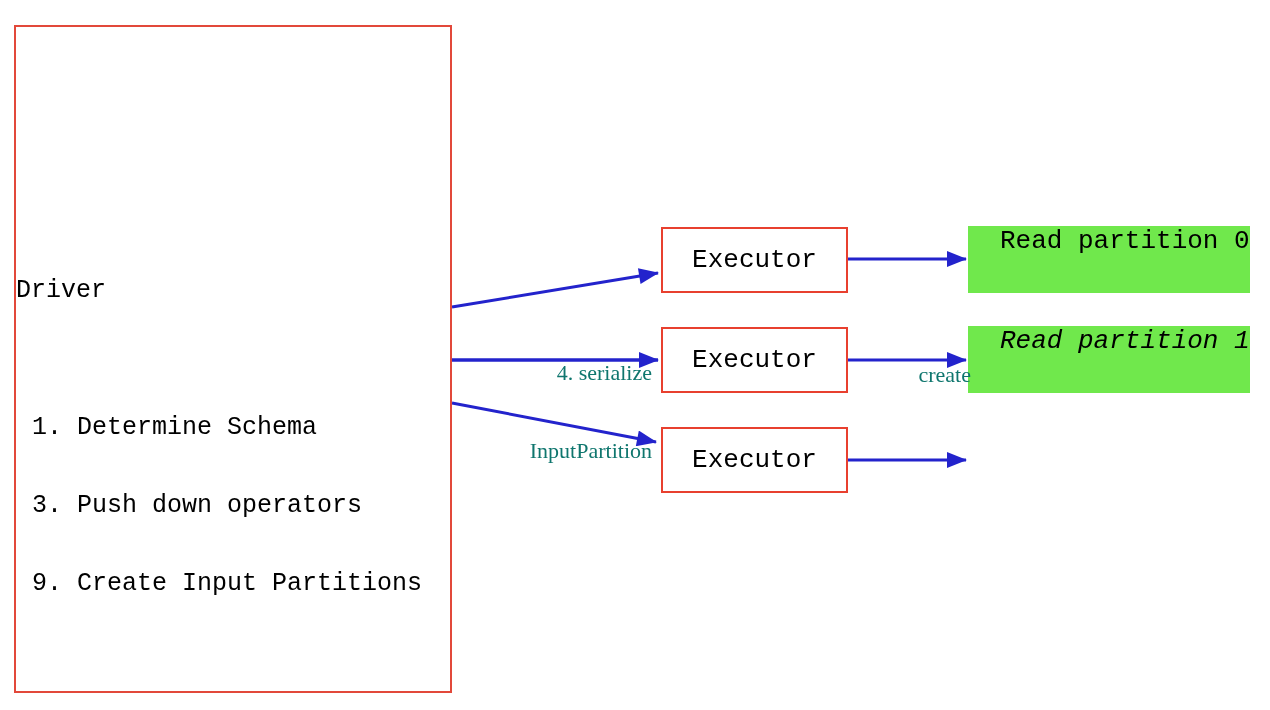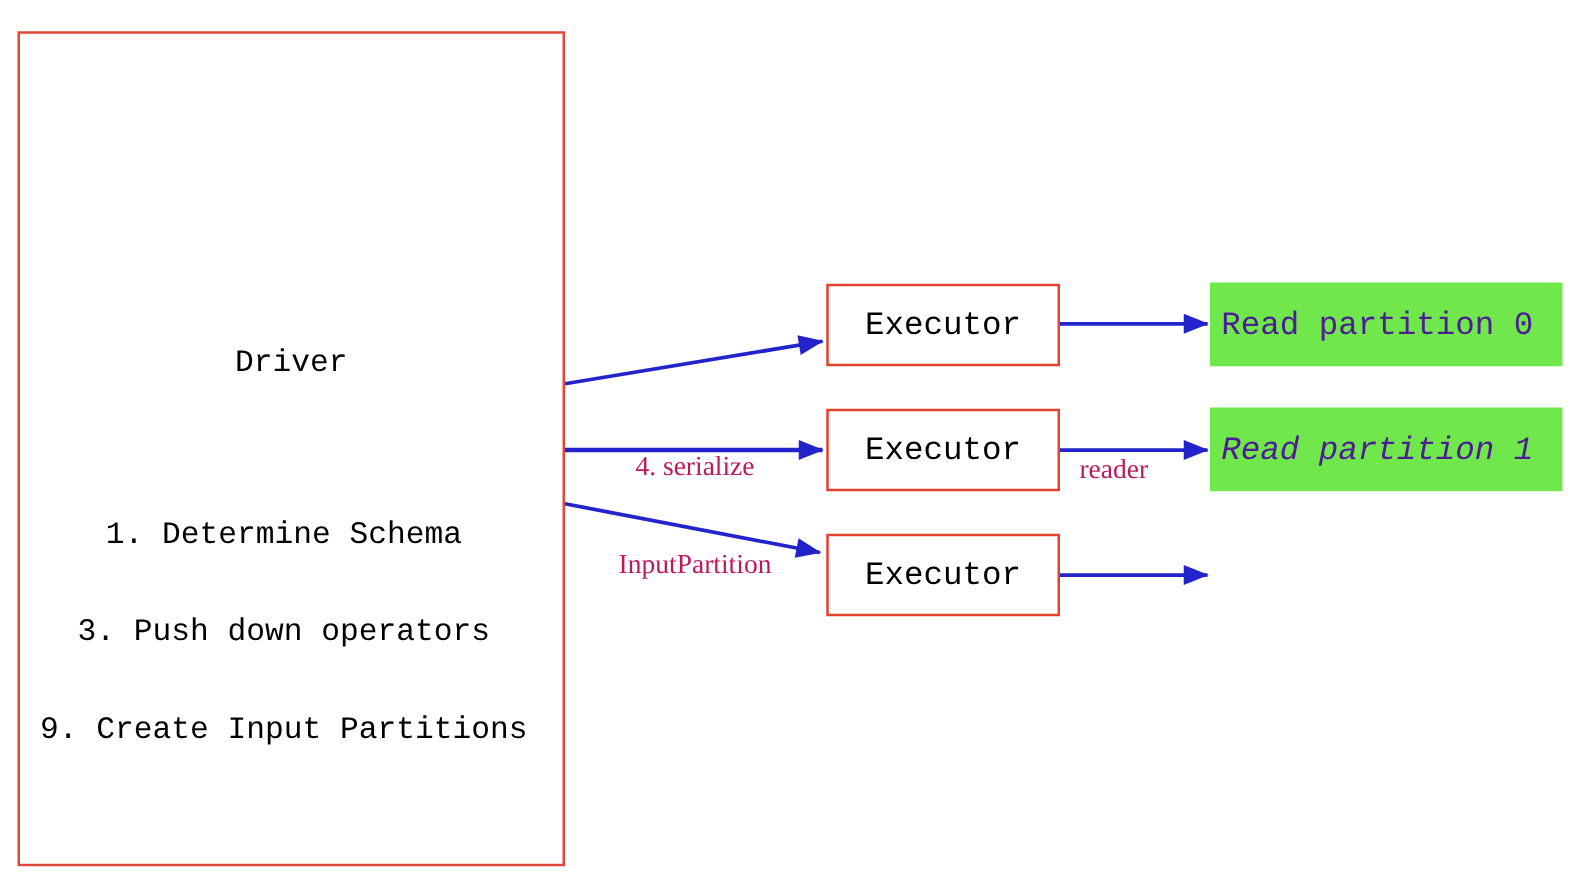--- a/index.html
+++ b/index.html
@@ -21,37 +21,36 @@
     left: 14px; top: 25px;
     width: 438px; height: 668px;
     border: 2px solid #e2483a;
     box-sizing: border-box;
     background: #ffffff;
   }
   .driver-title {
     position: absolute;
     left: 0; right: 0;
     top: 251px;
-    text-align: center;
+    text-align: left;
     font-family: "Liberation Mono", "DejaVu Sans Mono", monospace;
     font-size: 25px;
     line-height: 26px;
     color: #000000;
     white-space: pre;
   }
   .driver-steps {
     position: absolute;
     left: 16px;
     top: 336px;
     font-family: "Liberation Mono", "DejaVu Sans Mono", monospace;
     font-size: 25px;
     line-height: 26px;
     color: #000000;
     white-space: pre;
-    text-align: center;
   }
   .driver-steps div { white-space: pre; }
   .executor-box {
     position: absolute;
     left: 661px;
     width: 187px; height: 66px;
     border: 2px solid #e8402f;
     box-sizing: border-box;
     background: #ffffff;
     display: flex;
@@ -65,38 +64,37 @@
   .executor-1 { top: 227px; }
   .executor-2 { top: 327px; }
   .executor-3 { top: 427px; }
   .partition-box {
     position: absolute;
     left: 968px;
     width: 282px; height: 67px;
     background: #70e84c;
     box-sizing: border-box;
     display: flex;
-    align-items: center;
-    padding-left: 9px;
+    padding-left: 32px;
     font-family: "Liberation Mono", "DejaVu Sans Mono", monospace;
     font-size: 26px;
-    color: #4c1d95;
+    color: #000000;
     white-space: pre;
   }
   .partition-1 { top: 226px; }
   .partition-2 { top: 326px; font-style: italic; }
   .partition-3 { top: 426px; }
   
   .edge-label {
     position: absolute;
-    text-align: center;
+    text-align: right;
     font-family: "Liberation Serif", "DejaVu Serif", serif;
     font-size: 22px;
     line-height: 26px;
-    color: #be185d;
+    color: #0f766e;
     white-space: pre;
   }
   .label-serialize { left: 460px; top: 308px; width: 192px; }
   .label-reader    { left: 811px; top: 310px; width: 160px; }
   
   #arrows {
     position: absolute;
     left: 0; top: 0;
     width: 1270px; height: 710px;
     pointer-events: none;
@@ -145,16 +143,16 @@
   </div>
   <div class="partition-box partition-2">
     <span>Read partition 1</span>
   </div>
 
   <div class="edge-label label-serialize">
     <div>4. serialize</div>
     <div>InputPartition</div>
   </div>
   <div class="edge-label label-reader">
-    <div>reader</div>
+    <div>create</div>
   </div>
 
 </div>
 
 </body></html>

